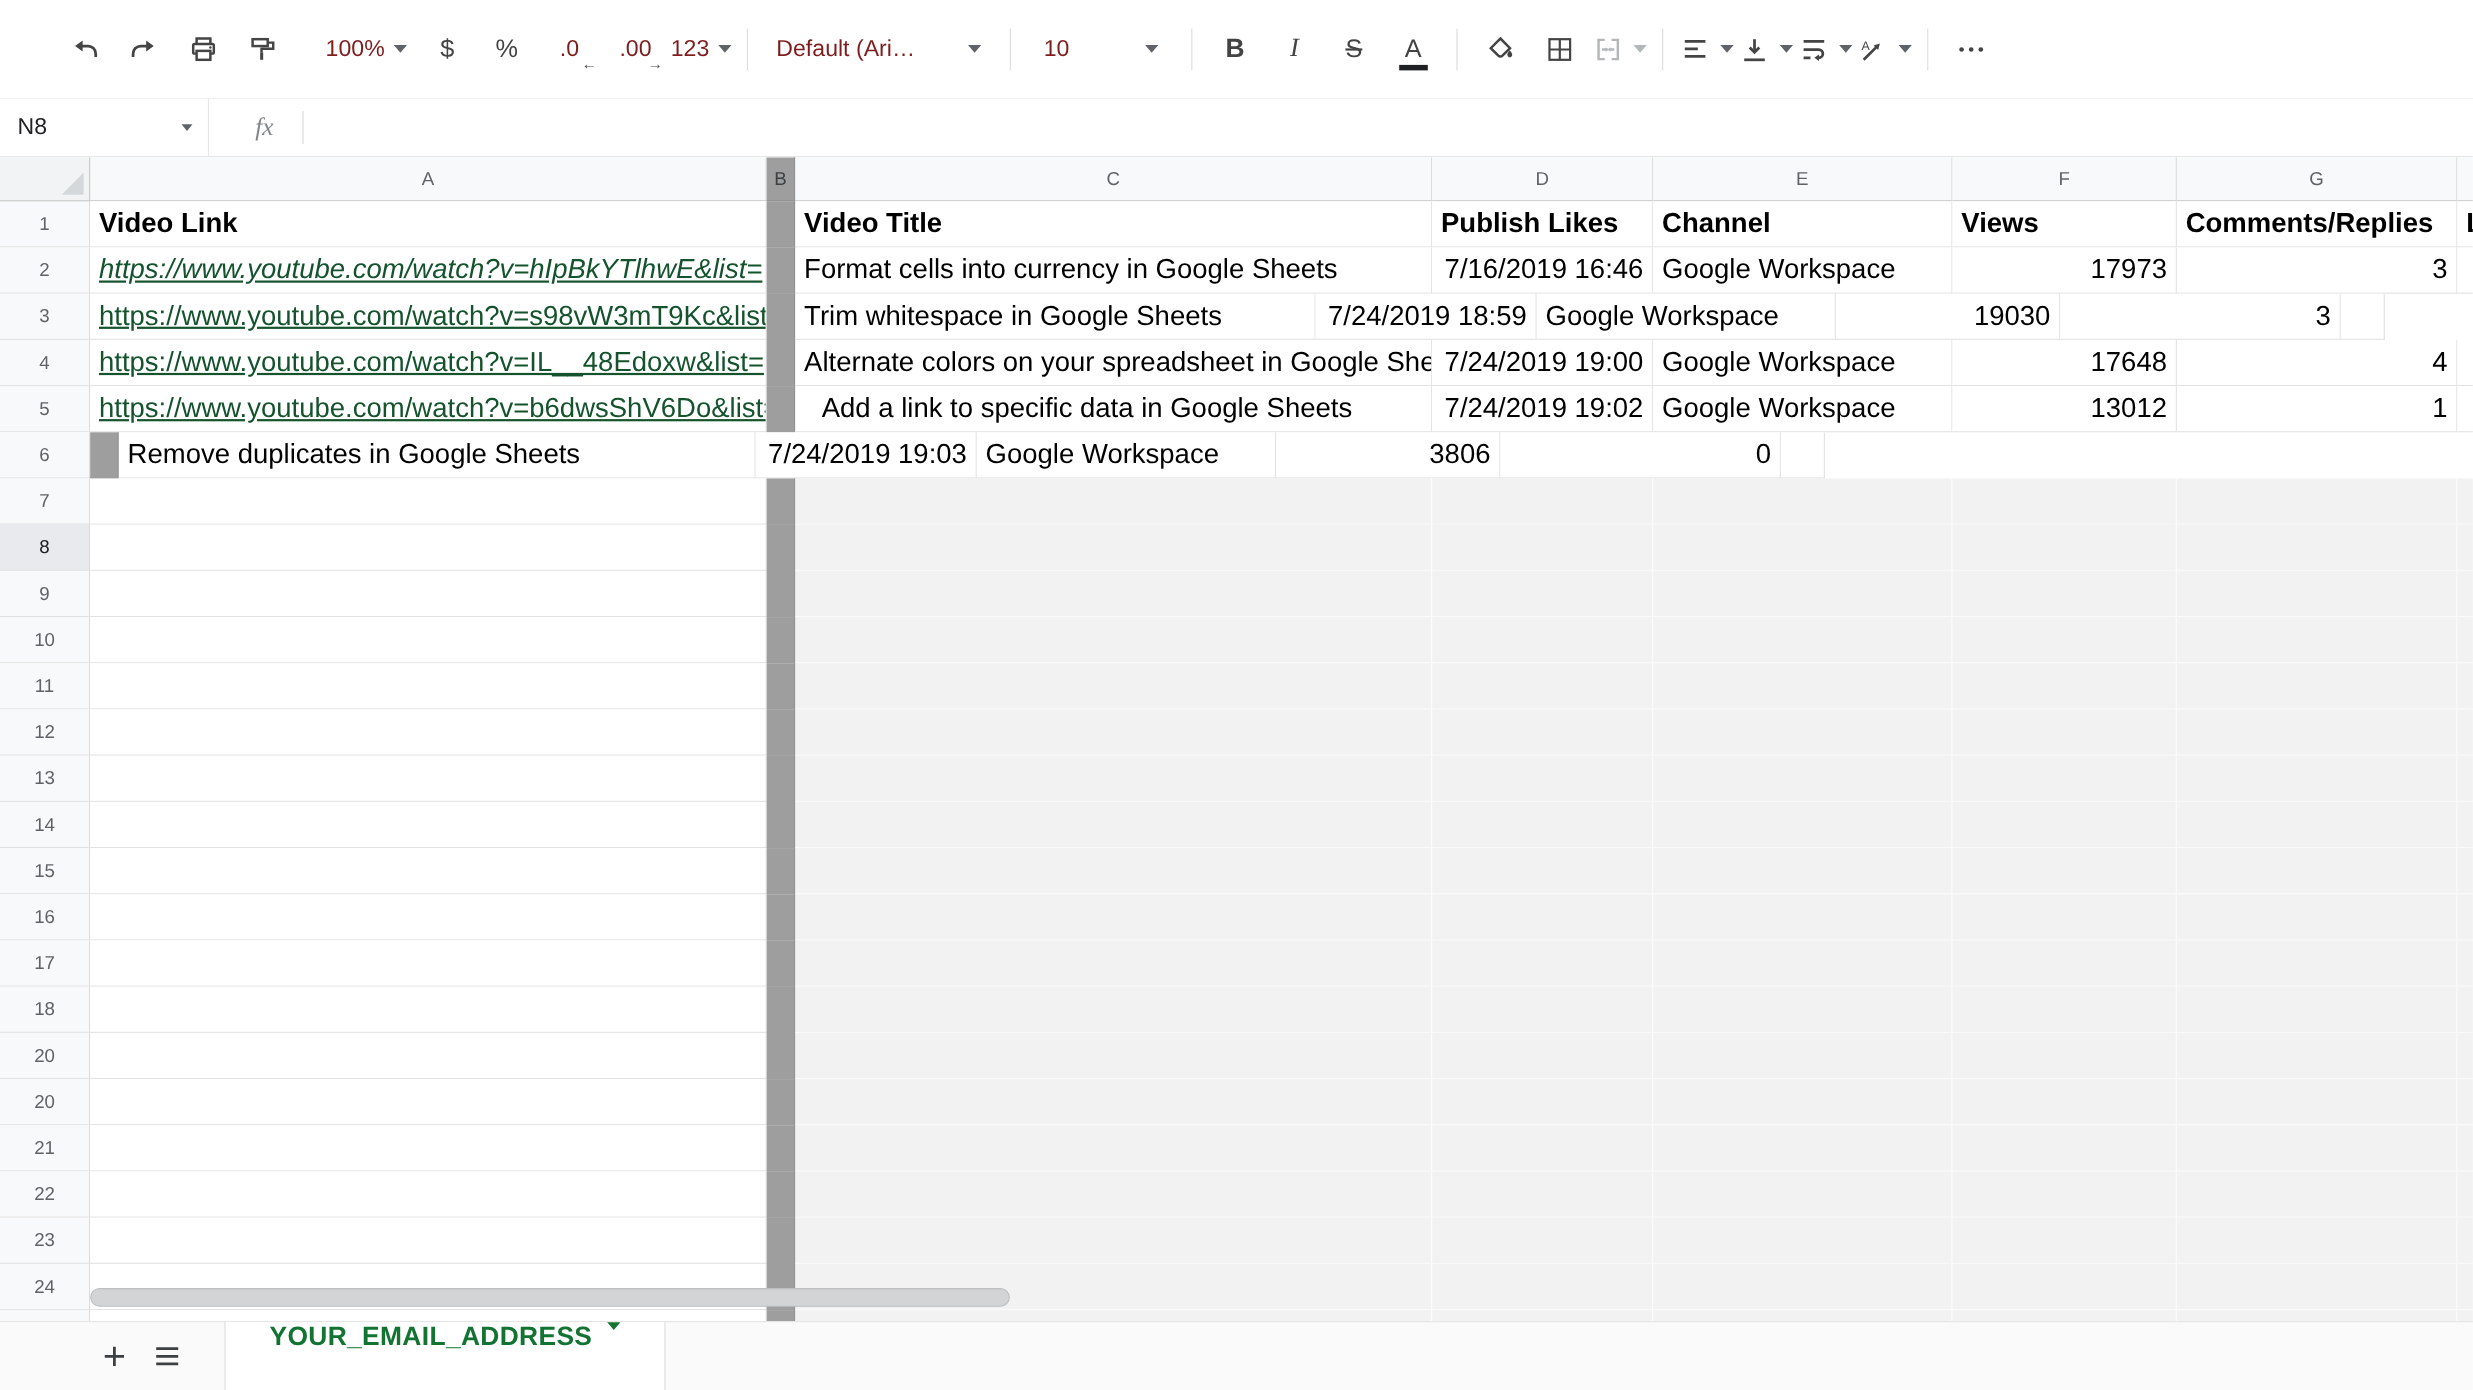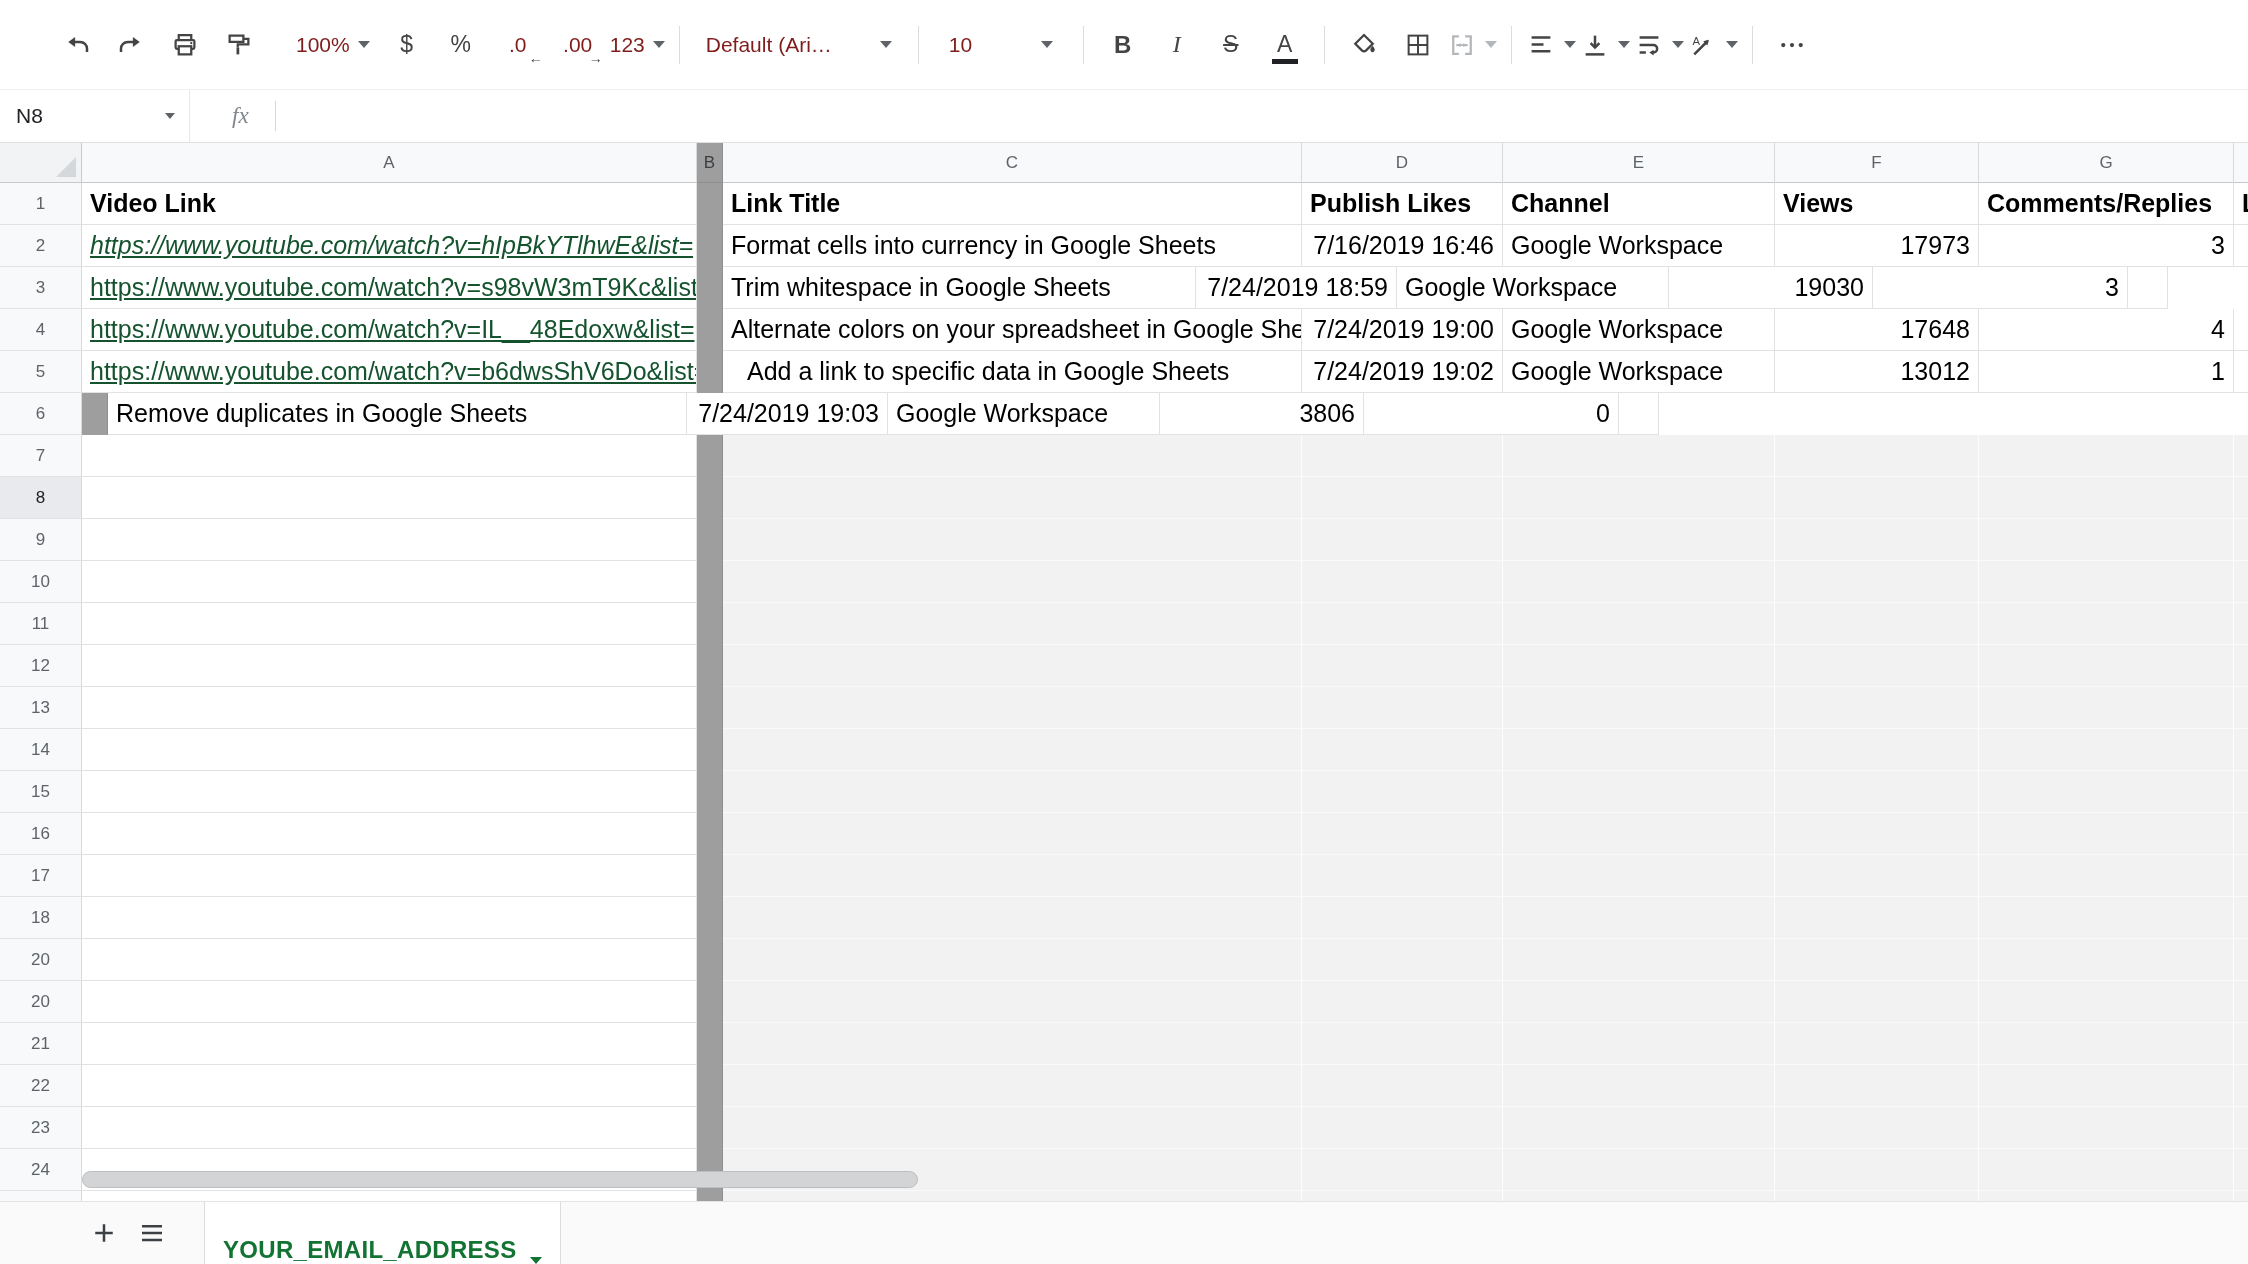--- a/index.html
+++ b/index.html
@@ -64,21 +64,21 @@
   .link{color:#14532d;text-decoration:underline;}
   .link.italic{font-style:italic;}
 
   .hscroll{position:absolute;left:82px;top:1028px;width:836px;height:17px;border-radius:9px;
            background:#d2d4d6;border:1px solid #bcbec0;box-sizing:border-box;}
 
   
   .tabbar{position:absolute;left:0;bottom:0;width:2248px;height:63px;background:#fafafa;
           border-top:1px solid #e4e4e4;display:flex;align-items:center;box-sizing:border-box;padding-left:80px;}
   .tbb-btn{width:48px;height:48px;display:flex;align-items:center;justify-content:center;color:#3c4043;flex:none;}
-  .sheet-tab{margin-left:28px;height:62px;display:flex;align-items:flex-end;padding:0 18px;background:#fff;
+  .sheet-tab{margin-left:28px;height:62px;display:flex;align-items:flex-start;padding:0 40px;background:#fff;
              border-left:1px solid #dcdcdc;border-right:1px solid #dcdcdc;box-sizing:border-box;}
   .sheet-tab .label{color:#137333;font-weight:700;font-size:24px;letter-spacing:.3px;}
 </style>
 </head>
 <body>
 
 <div class="app">
 
   <div class="toolbar">
     <div class="tb-btn">
@@ -251,21 +251,21 @@
         <div class="col-h" style="width: 272px;">E</div>
         <div class="col-h" style="width: 204px;">F</div>
         <div class="col-h" style="width: 255px;">G</div>
         <div class="col-h" style="width: 40px;">H</div>
       </div>
     <div>
         <div class="grid-row">
           <div class="row-h">1</div>
           <div class="cell bold" style="width: 615px;">Video Link</div>
           <div class="cell strip bold" style="width: 26px;"></div>
-          <div class="cell bold" style="width: 579px;">Link Title</div>
+          <div class="cell bold" style="width: 579px;">Video Title</div>
           <div class="cell bold" style="width: 201px;">Publish Likes</div>
           <div class="cell bold" style="width: 272px;">Channel</div>
           <div class="cell bold" style="width: 204px;">Views</div>
           <div class="cell bold" style="width: 255px;">Comments/Replies</div>
           <div class="cell bold" style="width: 40px;">Likes</div>
         </div>
         <div class="grid-row">
           <div class="row-h">2</div>
           <div class="cell" style="width: 615px;">
             <span class="link italic">https://www.youtube.com/watch?v=hIpBkYTlhwE&amp;list=</span>

